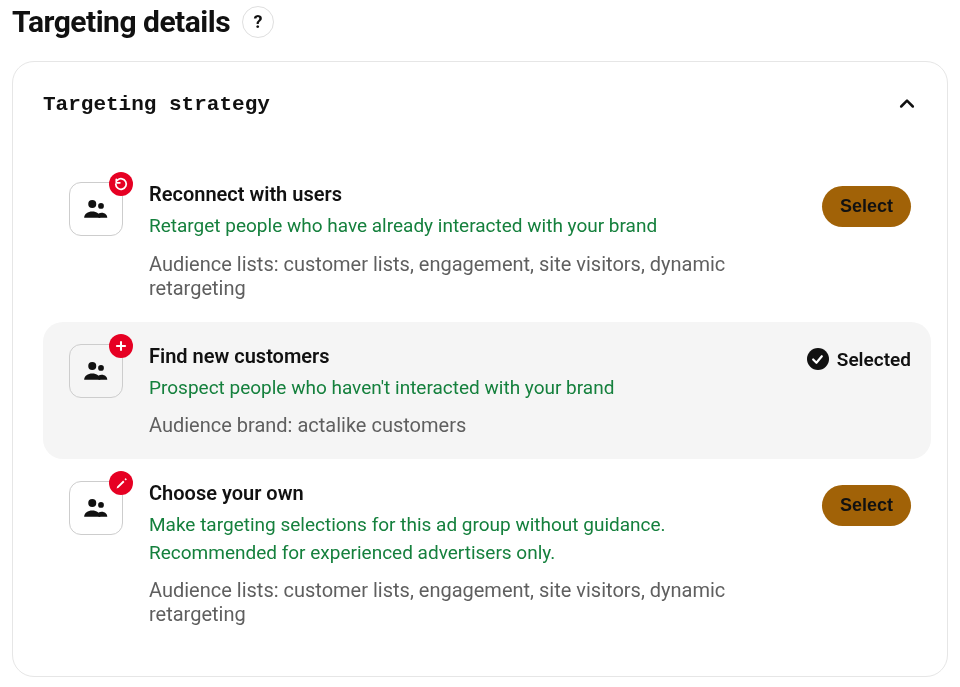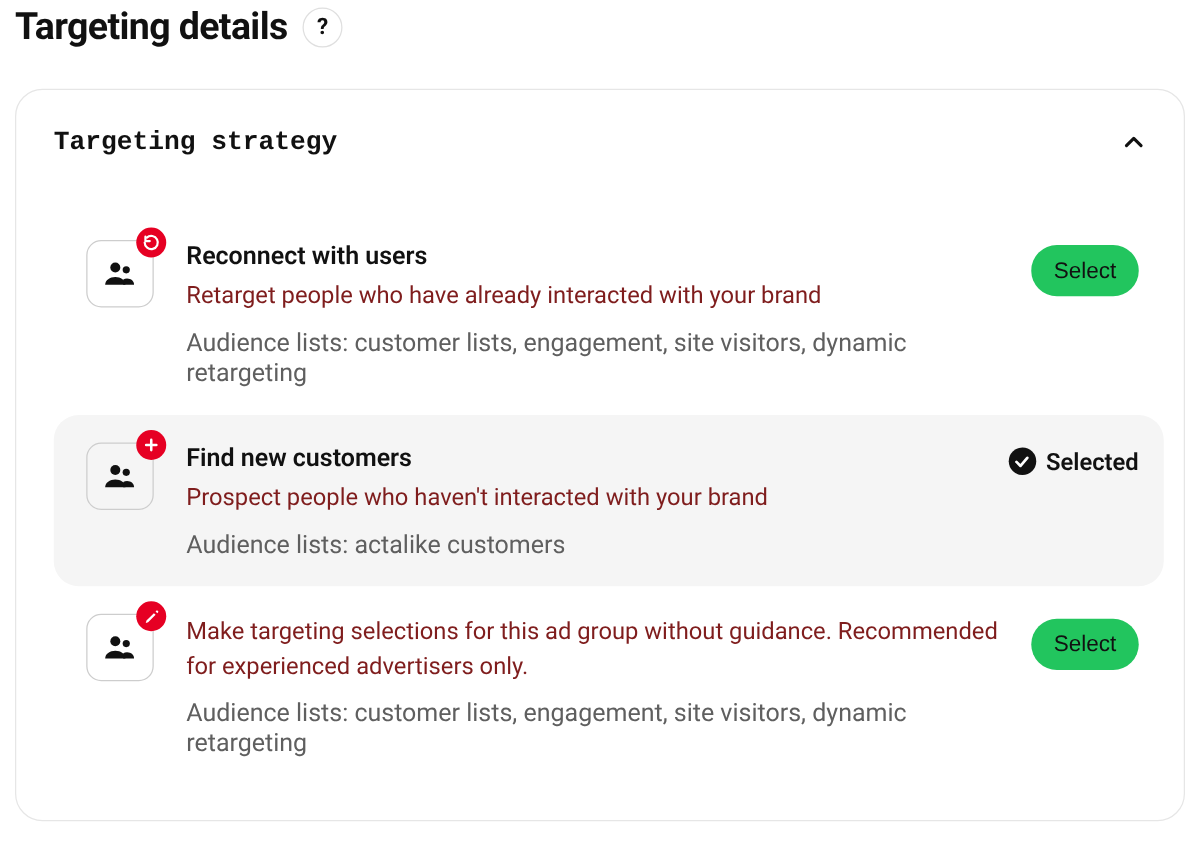--- a/index.html
+++ b/index.html
@@ -7,21 +7,21 @@
       font-family: -apple-system, BlinkMacSystemFont, "Segoe UI", Roboto, Helvetica, Arial, sans-serif;
       background: #ffffff;
       color: #111111;
       width: 960px;
       padding: 4px 12px;
     }
     .page-title-row {
       display: flex;
       align-items: center;
       gap: 12px;
-      margin-bottom: 32px;
+      margin-bottom: 22px;
     }
     .page-title {
       font-size: 30px;
       font-weight: 700;
       letter-spacing: -0.5px;
     }
     .help-icon {
       display: inline-flex;
       align-items: center;
       justify-content: center;
@@ -104,41 +104,41 @@
       min-width: 0;
     }
     .option-title {
       font-size: 20px;
       font-weight: 600;
       color: #111111;
     }
     .option-desc {
       font-size: 19px;
       font-weight: 400;
-      color: #7f1d1d;
+      color: #15803d;
       line-height: 1.45;
     }
     .option-meta {
       font-size: 20px;
       color: #5f5f5f;
       margin-top: 6px;
     }
     .option-action {
       flex-shrink: 0;
       display: flex;
       align-items: center;
       padding-top: 4px;
     }
     .select-btn {
-      background: #22c55e;
+      background: #a16207;
       border: none;
       border-radius: 24px;
       padding: 10px 18px;
       font-size: 18px;
-      font-weight: 400;
+      font-weight: 700;
       color: #111111;
       cursor: pointer;
     }
     .selected-label {
       display: flex;
       align-items: center;
       gap: 8px;
       font-size: 19px;
       font-weight: 600;
       color: #111111;
@@ -212,21 +212,21 @@
       <span class="icon-badge">
         <svg width="14" height="14" viewBox="0 0 24 24" fill="none" stroke="#ffffff" stroke-width="3.5" stroke-linecap="round">
             <line x1="12" y1="5" x2="12" y2="19"></line>
             <line x1="5" y1="12" x2="19" y2="12"></line>
           </svg>
       </span>
     </div>
     <div class="option-body">
       <div class="option-title">Find new customers</div>
       <div class="option-desc">Prospect people who haven't interacted with your brand</div>
-      <div class="option-meta">Audience lists: actalike customers</div>
+      <div class="option-meta">Audience brand: actalike customers</div>
     </div>
     <div class="option-action">
       <span class="selected-label">
         <span class="check-circle">
           <svg width="13" height="13" viewBox="0 0 24 24" fill="none" stroke="#ffffff" stroke-width="4" stroke-linecap="round" stroke-linejoin="round">
               <polyline points="4 12 10 18 20 6"></polyline>
             </svg>
         </span>
         <span>Selected</span>
       </span>
@@ -243,20 +243,21 @@
             <path d="M14 19h7v0c0-2.2-1.8-4-4.5-4-0.9 0-1.7 0.2-2.4 0.6"></path>
           </svg>
       </div>
       <span class="icon-badge">
         <svg width="13" height="13" viewBox="0 0 24 24" fill="#ffffff">
             <path d="M3 21l3.5-1 11-11-2.5-2.5-11 11L3 21zM17.5 4L20 6.5l1.3-1.3c.4-.4.4-1 0-1.4l-1.1-1.1c-.4-.4-1-.4-1.4 0L17.5 4z"></path>
           </svg>
       </span>
     </div>
     <div class="option-body">
+      <div class="option-title">Choose your own</div>
       <div class="option-desc">Make targeting selections for this ad group without guidance. Recommended for experienced advertisers only.</div>
       <div class="option-meta">Audience lists: customer lists, engagement, site visitors, dynamic retargeting</div>
     </div>
     <div class="option-action">
       <button class="select-btn">Select</button>
     </div>
   </div>
 
 </div>
 

